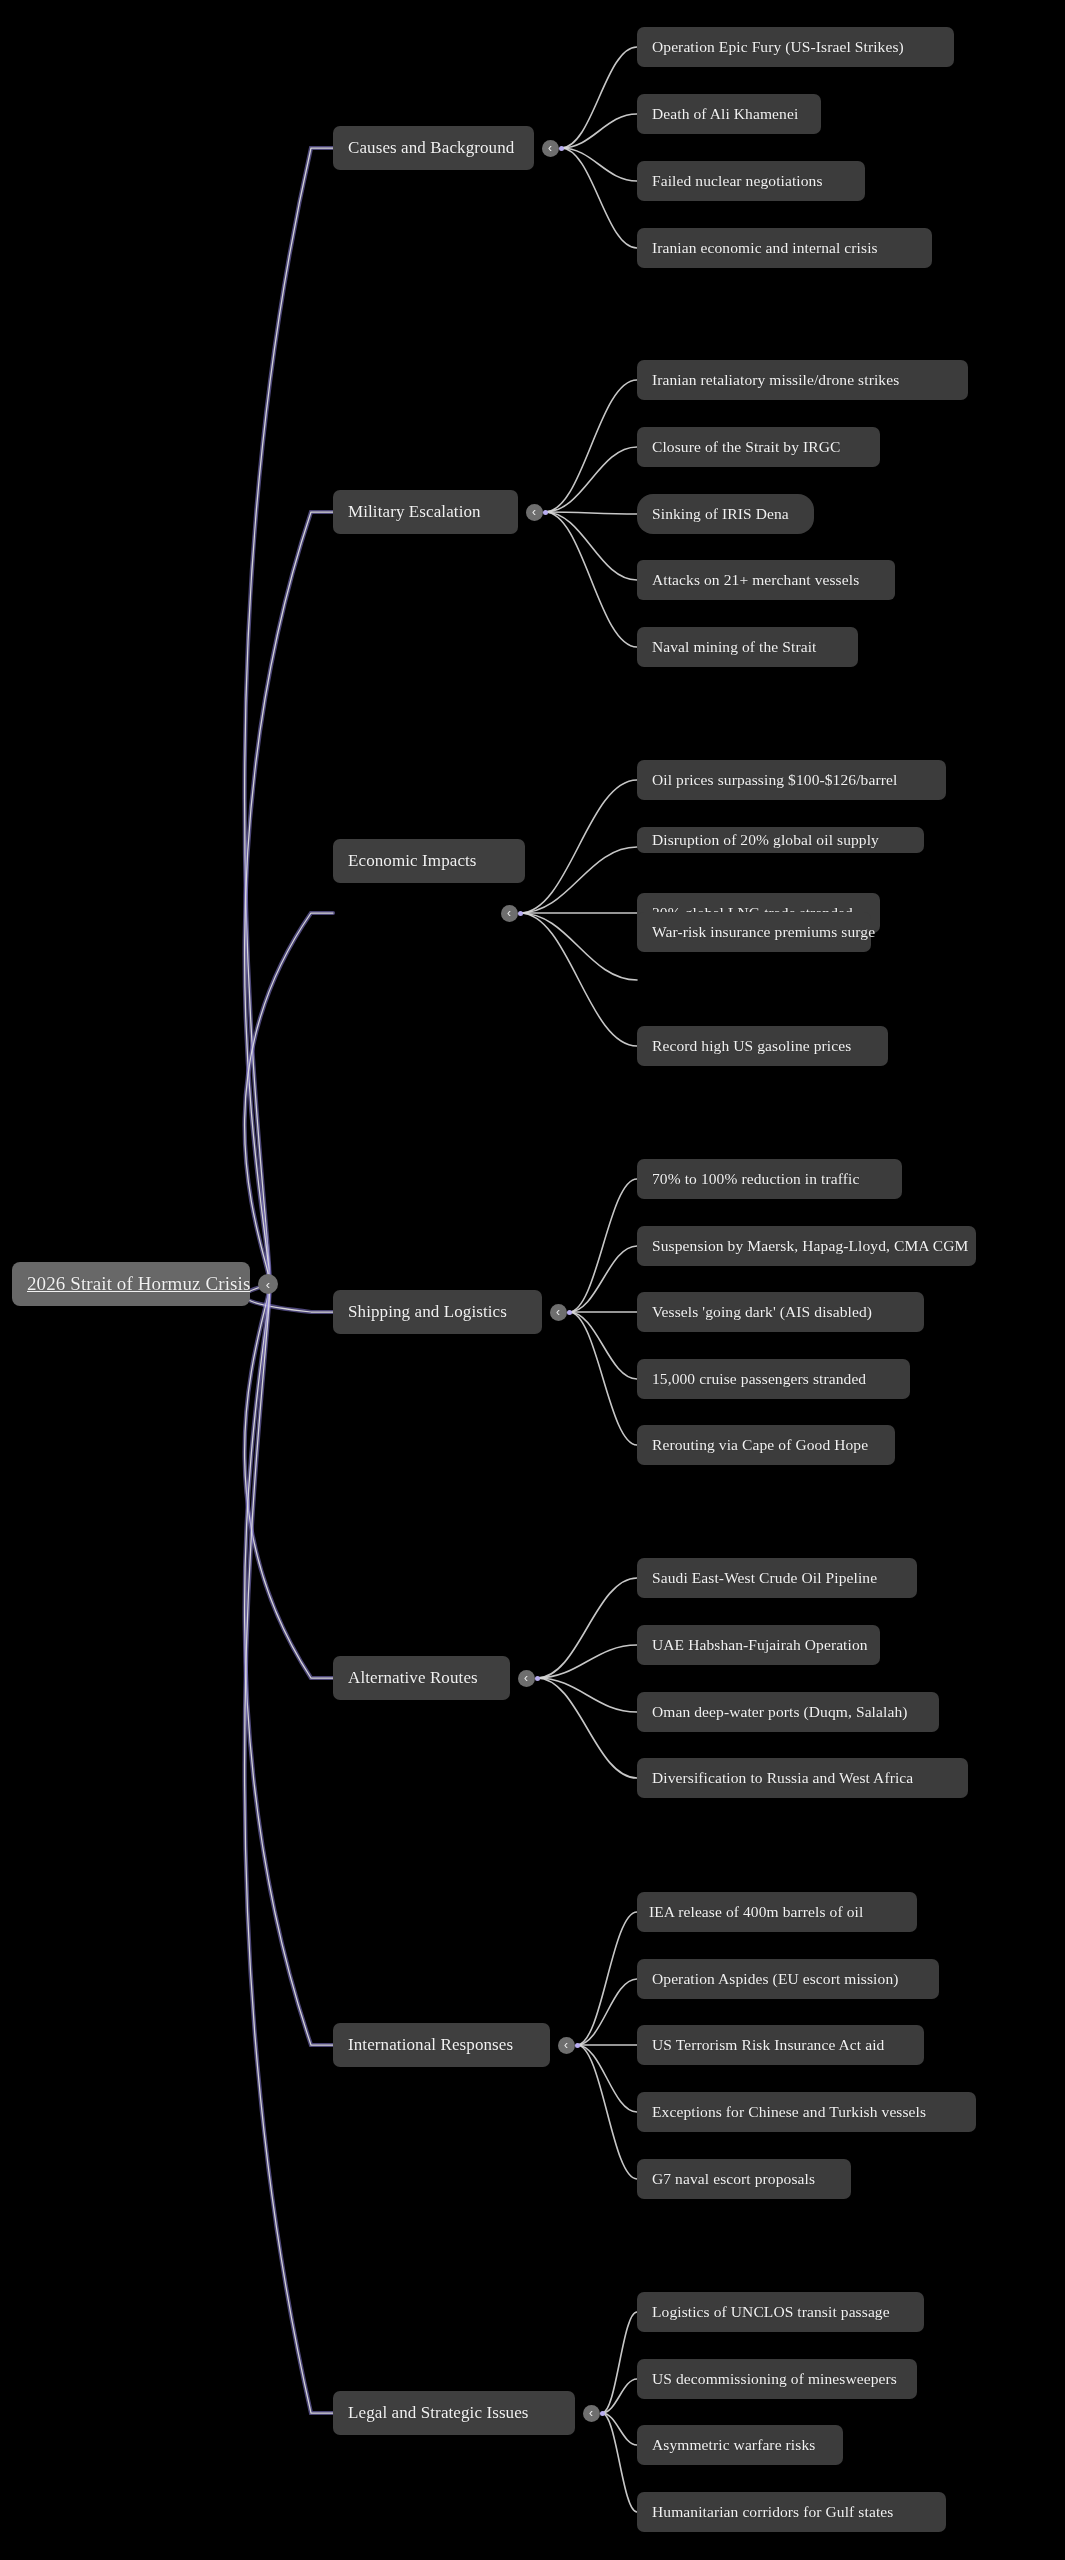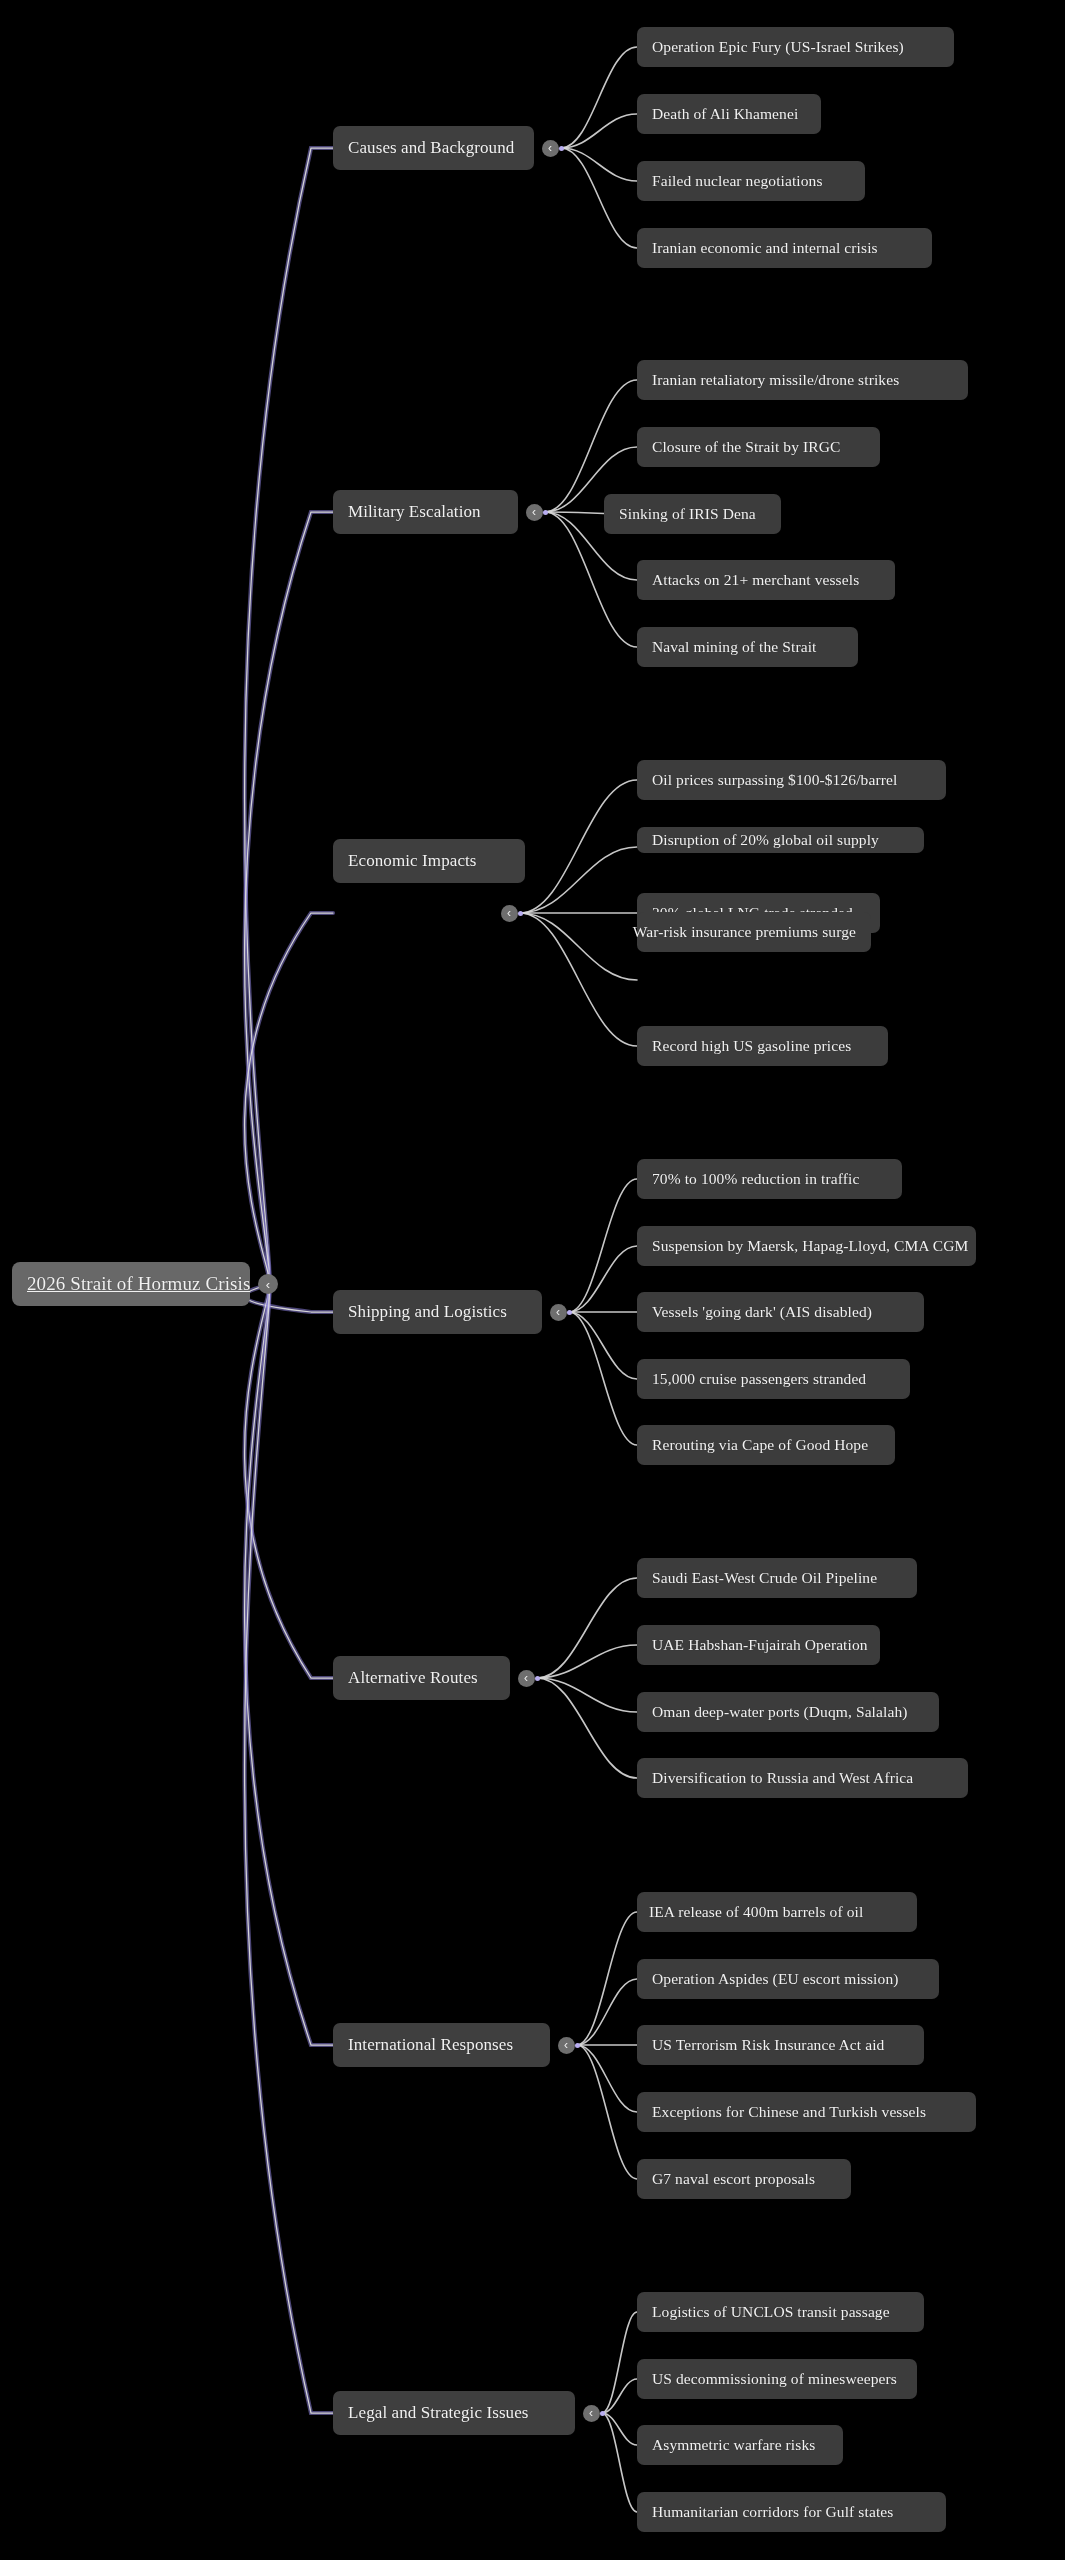--- a/index.html
+++ b/index.html
@@ -166,21 +166,21 @@
       <div class="toggle branch-toggle" style="left: 525.5px; top: 503.5px;">
         <span>‹</span>
       </div>
       <div class="fan-dot" style="left: 542.5px; top: 509.5px;"></div>
       <div class="node leaf" style="left: 637px; top: 360px; width: 331px; height: 40px;">
         <span>Iranian retaliatory missile/drone strikes</span>
       </div>
       <div class="node leaf" style="left: 637px; top: 427px; width: 243px; height: 40px;">
         <span>Closure of the Strait by IRGC</span>
       </div>
-      <div class="node leaf" style="left: 604px; top: 494px; width: 177px; height: 40px;">
+      <div class="node leaf" style="left: 637px; top: 494px; width: 177px; height: 40px; border-radius: 16px;">
         <span>Sinking of IRIS Dena</span>
       </div>
       <div class="node leaf" style="left: 637px; top: 560px; width: 258px; height: 40px; border-radius: 6px;">
         <span>Attacks on 21+ merchant vessels</span>
       </div>
       <div class="node leaf" style="left: 637px; top: 627px; width: 221px; height: 40px;">
         <span>Naval mining of the Strait</span>
       </div>
       <div class="node branch" style="left: 333px; top: 839px; width: 192px; height: 44px;">
         <span>Economic Impacts</span>
@@ -191,21 +191,21 @@
       <div class="fan-dot" style="left: 517.5px; top: 910.5px;"></div>
       <div class="node leaf" style="left: 637px; top: 760px; width: 309px; height: 40px;">
         <span>Oil prices surpassing $100-$126/barrel</span>
       </div>
       <div class="node leaf" style="left: 637px; top: 827px; width: 287px; height: 26px;">
         <span>Disruption of 20% global oil supply</span>
       </div>
       <div class="node leaf" style="left: 637px; top: 893px; width: 243px; height: 40px;">
         <span>20% global LNG trade stranded</span>
       </div>
-      <div class="node leaf" style="left: 637px; top: 912px; width: 234px; height: 40px; justify-content: flex-end;">
+      <div class="node leaf" style="left: 637px; top: 912px; width: 234px; height: 40px;">
         <span>War-risk insurance premiums surge</span>
       </div>
       <div class="node leaf" style="left: 637px; top: 1026px; width: 251px; height: 40px;">
         <span>Record high US gasoline prices</span>
       </div>
       <div class="node branch" style="left: 333px; top: 1290px; width: 209px; height: 44px;">
         <span>Shipping and Logistics</span>
       </div>
       <div class="toggle branch-toggle" style="left: 549.5px; top: 1303.5px;">
         <span>‹</span>

